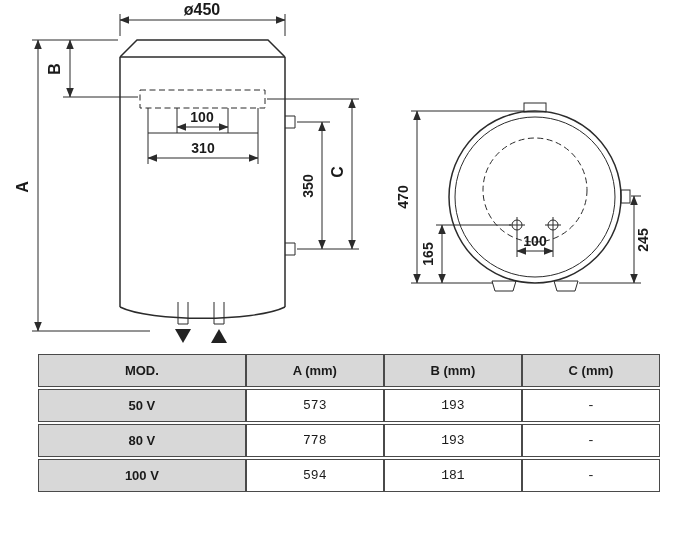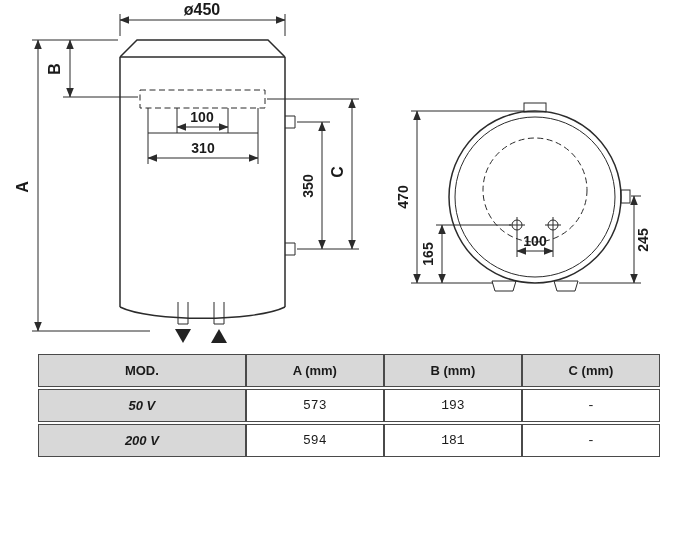--- a/index.html
+++ b/index.html
@@ -13,21 +13,21 @@
   .t{stroke:#2b2b2b;stroke-width:1;fill:none;}
   .d{stroke:#2b2b2b;stroke-width:1;fill:none;}
   .dash{stroke-dasharray:6 3.5;}
   .solid{fill:#222;stroke:none;}
 
   table#dims{position:absolute;left:38px;top:352px;width:622px;
              border-collapse:separate;border-spacing:0 2px;}
   #dims th,#dims td{border:1px solid #4a4a4a;height:29px;text-align:center;
                     vertical-align:middle;font-size:13px;padding:1px 4px;}
   #dims th{background:#d8d8d8;font-weight:bold;}
-  #dims td.mod{background:#d8d8d8;font-weight:bold;font-style:italic;}
+  #dims td.mod{background:#d8d8d8;font-weight:bold;}
   #dims td.val{background:#ffffff;font-weight:normal;font-family:Liberation Mono, monospace;}
 </style>
 </head>
 <body>
 
 <div id="page">
 
   <svg width="686" height="348" viewBox="0 0 686 348">
     <defs>
       <marker id="arrow" viewBox="0 0 10 8" refX="9.5" refY="4" markerWidth="9.5" markerHeight="7.6" orient="auto-start-reverse">
@@ -179,21 +179,27 @@
       </tr>
     </thead>
     <tbody>
       <tr>
         <td class="mod">50 V</td>
         <td class="val">573</td>
         <td class="val">193</td>
         <td class="val">-</td>
       </tr>
       <tr>
-        <td class="mod">200 V</td>
+        <td class="mod">80 V</td>
+        <td class="val">778</td>
+        <td class="val">193</td>
+        <td class="val">-</td>
+      </tr>
+      <tr>
+        <td class="mod">100 V</td>
         <td class="val">594</td>
         <td class="val">181</td>
         <td class="val">-</td>
       </tr>
     </tbody>
   </table>
 
 </div>
 
 </body></html>

